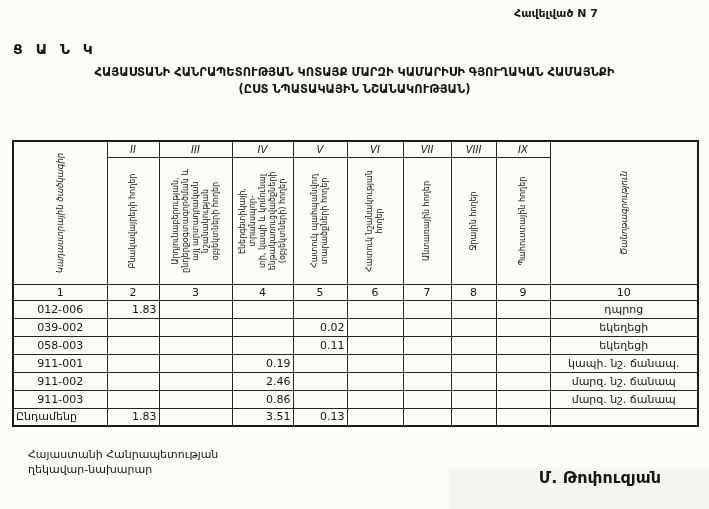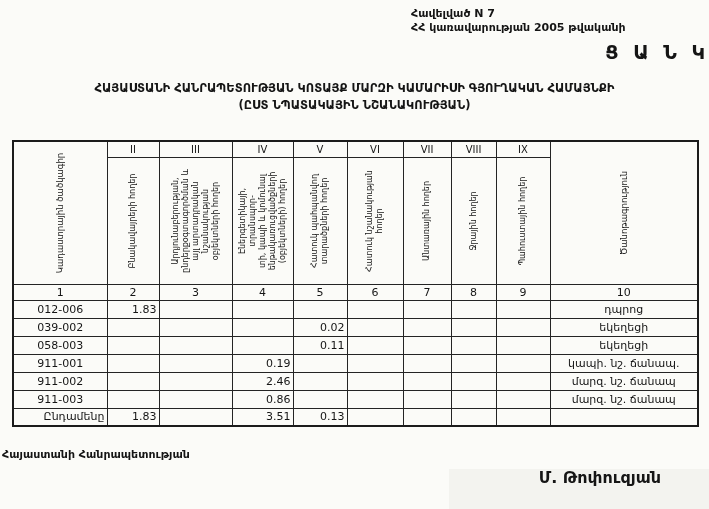--- a/index.html
+++ b/index.html
@@ -6,77 +6,76 @@
   html, body { width: 709px; height: 509px; }
   body {
     position: relative;
     background: #fbfbf8;
     font-family: "DejaVu Sans", sans-serif;
     color: #151515;
     overflow: hidden;
   }
   .attachment {
     position: absolute; top: 7px; right: 8px; width: 290px;
-    text-align: left; font-weight: bold; font-size: 11px; line-height: 1.3;
+    text-align: center; font-weight: bold; font-size: 11px; line-height: 1.3;
   }
   .doc-title {
     position: absolute; top: 41px; left: 0; right: 0;
-    text-align: right; font-weight: bold; font-size: 19px; letter-spacing: 4px;
+    text-align: left; font-weight: bold; font-size: 14px; letter-spacing: 4px; padding-left: 13px;
   }
   .subtitle {
     position: absolute; top: 64px; left: 0; right: 0;
-    text-align: center; font-weight: bold; font-size: 11.5px; line-height: 1.45; margin-top: 16px;
+    text-align: center; font-weight: bold; font-size: 11.5px; line-height: 1.45;
   }
   table.land-table {
     position: absolute; left: 12px; top: 140px; width: 685px;
     border-collapse: collapse; table-layout: fixed;
   }
   table.land-table td {
     border: 1px solid #242424;
     font-size: 11px;
     padding: 0 2px;
     overflow: hidden;
   }
   table.land-table { border: 2px solid #1b1b1b; }
-  tr.r-roman td { height: 16px; text-align: center; font-size: 10px; padding: 0; }
+  tr.r-roman td { height: 16px; text-align: center; font-size: 10px; padding: 0; font-style: italic; }
   tr.r-rot td { height: 127px; }
   tr.r-num td { height: 16px; text-align: center; padding: 0; }
   tr.r-data td { height: 18px; }
   .vcell { position: relative; }
   .rot-inner {
     position: absolute; left: 50%; top: 50%;
     transform: translate(-50%, -50%) rotate(-90deg);
     width: 118px;
     font-size: 8px; line-height: 1.25; text-align: center;
     white-space: pre-line;
   }
   .rot-tall .rot-inner { width: 138px; font-size: 8.5px; }
   .c-code { text-align: center; padding-left: 6px; }
   .c-val  { text-align: right; }
   .c-note { text-align: center; padding-left: 5px; font-size: 10.5px; }
-  .c-total { text-align: right; }
+  .c-total { text-align: left; }
   .footer-left {
-    position: absolute; left: 2px; top: 447px;
-    font-weight: bold; font-size: 11px; line-height: 1.4;
+    position: absolute; left: 28px; top: 447px;
+    font-weight: normal; font-size: 11px; line-height: 1.4;
   }
   .signature {
     position: absolute; right: 48px; top: 468px;
     font-weight: bold; font-size: 16px;
   }
   .scan-shade {
     position: absolute; right: 0; bottom: 0; width: 260px; height: 40px;
     background: #f3f3ef;
   }
 </style>
 </head>
 <body>
 
 <div class="attachment">
   <div>Հավելված N 7</div>
-  <div>ՀՀ կառավարության 2005 թվականի</div>
 </div>
 
 <div class="doc-title">Ց Ա Ն Կ</div>
 
 <div class="subtitle">
   <div>ՀԱՅԱՍՏԱՆԻ ՀԱՆՐԱՊԵՏՈՒԹՅԱՆ ԿՈՏԱՅՔ ՄԱՐԶԻ ԿԱՄԱՐԻՍԻ ԳՅՈՒՂԱԿԱՆ ՀԱՄԱՅՆՔԻ</div>
   <div>(ԸՍՏ ՆՊԱՏԱԿԱՅԻՆ ՆՇԱՆԱԿՈՒԹՅԱՆ)</div>
 </div>
 
 <div class="scan-shade"></div>
@@ -242,15 +241,16 @@
         <td class="c-val"></td>
         <td class="c-val"></td>
         <td class="c-val"></td>
         <td class="c-note"></td>
       </tr>
     </tbody>
 </table>
 
 <div class="footer-left">
   <div>Հայաստանի Հանրապետության</div>
+  <div>ղեկավար-նախարար</div>
 </div>
 
 <div class="signature">Մ. Թոփուզյան</div>
 
 </body></html>

